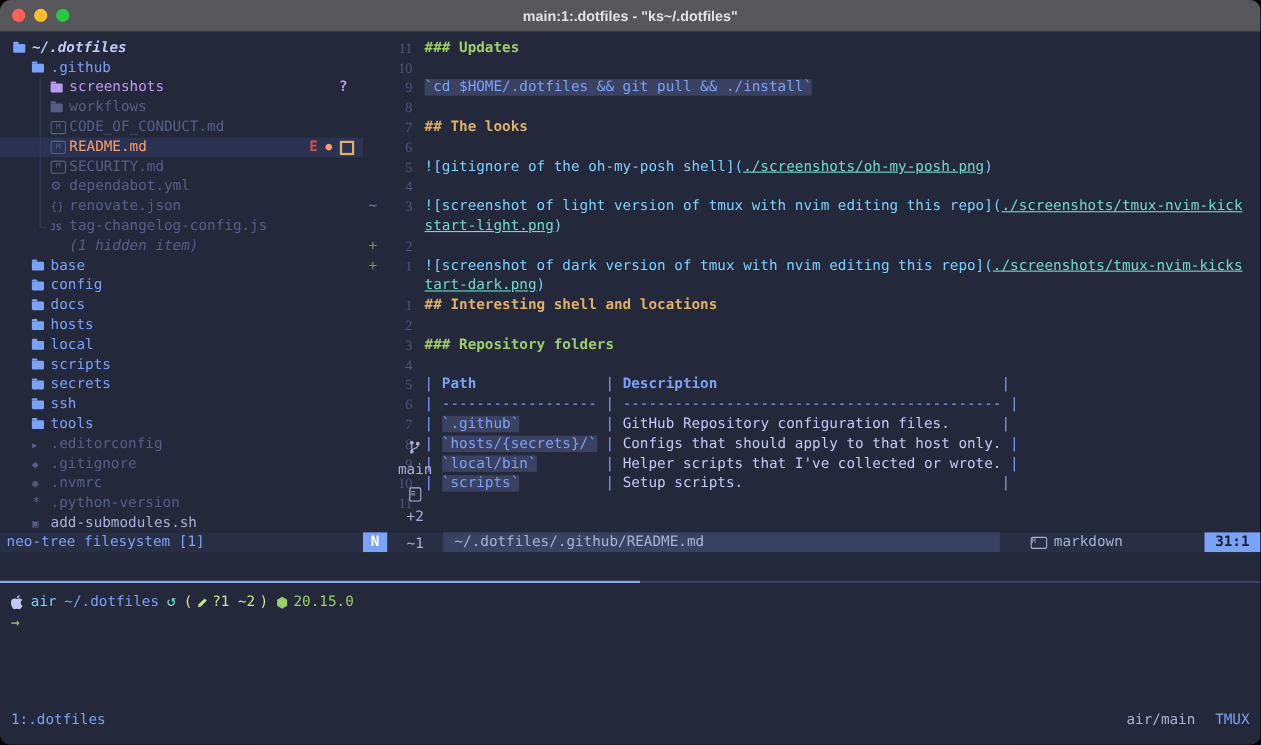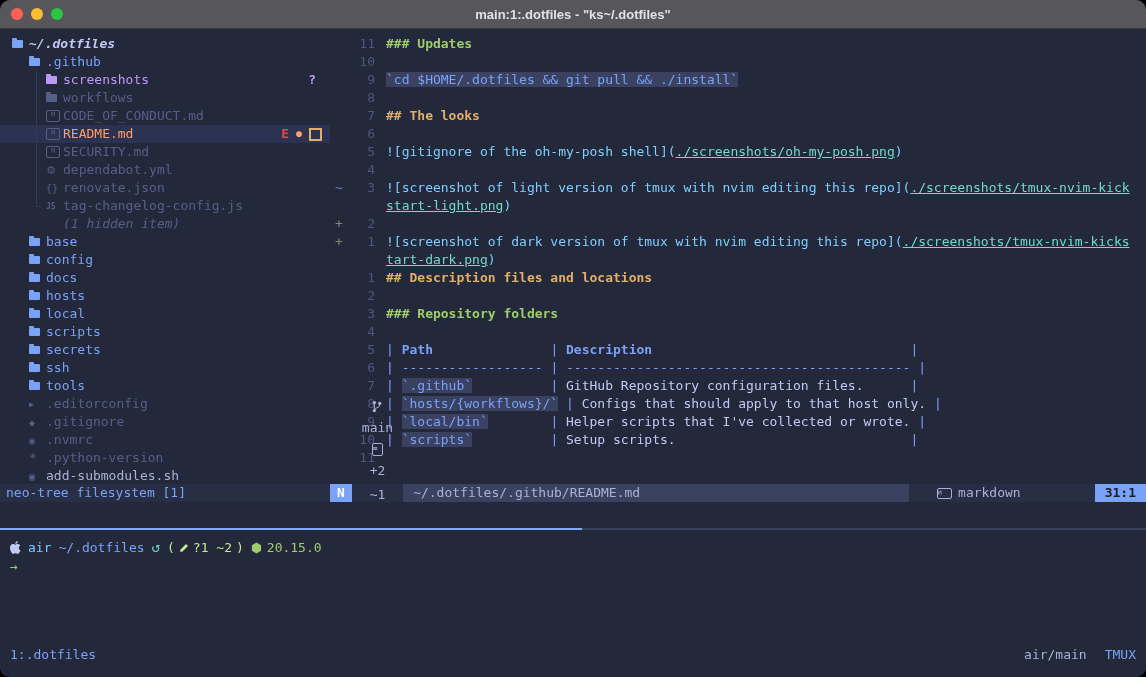--- a/index.html
+++ b/index.html
@@ -51,21 +51,21 @@
   .ic-star::before{content:"*";font-size:13px;}
   .ic-shell::before{content:"▣";font-size:10px;}
   .ic-none{width:11px;}
   .side-status{height:18px;flex:none;background:var(--seg_bg);color:var(--blue);padding-left:6px;}
   
   .editorcol{flex:1;display:flex;flex-direction:column;min-width:0;}
   .buffer{flex:1;padding-top:6px;overflow:hidden;}
   .eline{height:18px;display:flex;white-space:pre;}
   .esign{width:14px;flex:none;padding-left:5px;}
   .esign.add{color:#7d8a6e;} .esign.chg{color:#6e7fae;}
-  .elnum{width:26px;flex:none;text-align:right;color:var(--lnum);margin-right:11px;}
+  .elnum{width:26px;flex:none;text-align:right;color:var(--lnum);margin-right:11px;font-family:Liberation Serif, serif;}
   .eline.cur .elnum{color:var(--orange);font-weight:bold;}
   .etext{white-space:pre;}
   .sg-h2{color:var(--amber);font-weight:bold;}
   .sg-h3{color:var(--green);font-weight:bold;}
   .sg-code{color:var(--blue);background:var(--code_bg);}
   .sg-img{color:var(--cyan);}
   .sg-url{color:var(--teal);text-decoration:underline;}
   .sg-pipe{color:var(--blue);}
   .sg-dash{color:var(--blue);}
   .sg-th{color:var(--blue);font-weight:bold;}
@@ -130,28 +130,28 @@
           <div class="eline"><span class="esign"> </span><span class="elnum">8</span><span class="etext"></span></div>
           <div class="eline"><span class="esign"> </span><span class="elnum">7</span><span class="etext"><span class="sg-h2">## The looks</span></span></div>
           <div class="eline"><span class="esign"> </span><span class="elnum">6</span><span class="etext"></span></div>
           <div class="eline"><span class="esign"> </span><span class="elnum">5</span><span class="etext"><span class="sg-img">![gitignore of the oh-my-posh shell](</span><span class="sg-url">./screenshots/oh-my-posh.png</span><span class="sg-img">)</span></span></div>
           <div class="eline"><span class="esign"> </span><span class="elnum">4</span><span class="etext"></span></div>
           <div class="eline"><span class="esign chg">~</span><span class="elnum">3</span><span class="etext"><span class="sg-img">![screenshot of light version of tmux with nvim editing this repo](</span><span class="sg-url">./screenshots/tmux-nvim-kick</span></span></div>
           <div class="eline"><span class="esign"> </span><span class="elnum"></span><span class="etext"><span class="sg-url">start-light.png</span><span class="sg-img">)</span></span></div>
           <div class="eline"><span class="esign add">+</span><span class="elnum">2</span><span class="etext"></span></div>
           <div class="eline"><span class="esign add">+</span><span class="elnum">1</span><span class="etext"><span class="sg-img">![screenshot of dark version of tmux with nvim editing this repo](</span><span class="sg-url">./screenshots/tmux-nvim-kicks</span></span></div>
           <div class="eline"><span class="esign"> </span><span class="elnum"></span><span class="etext"><span class="sg-url">tart-dark.png</span><span class="sg-img">)</span></span></div>
-          <div class="eline"><span class="esign"> </span><span class="elnum">1</span><span class="etext"><span class="sg-h2">## Description files and locations</span></span></div>
+          <div class="eline"><span class="esign"> </span><span class="elnum">1</span><span class="etext"><span class="sg-h2">## Interesting shell and locations</span></span></div>
           <div class="eline"><span class="esign"> </span><span class="elnum">2</span><span class="etext"></span></div>
           <div class="eline"><span class="esign"> </span><span class="elnum">3</span><span class="etext"><span class="sg-h3">### Repository folders</span></span></div>
           <div class="eline"><span class="esign"> </span><span class="elnum">4</span><span class="etext"></span></div>
           <div class="eline"><span class="esign"> </span><span class="elnum">5</span><span class="etext"><span class="sg-pipe">| </span><span class="sg-th">Path</span><span class="sg-txt">               </span><span class="sg-pipe">| </span><span class="sg-th">Description</span><span class="sg-txt">                                 </span><span class="sg-pipe">|</span></span></div>
           <div class="eline"><span class="esign"> </span><span class="elnum">6</span><span class="etext"><span class="sg-pipe">| </span><span class="sg-dash">------------------</span><span class="sg-txt"> </span><span class="sg-pipe">| </span><span class="sg-dash">--------------------------------------------</span><span class="sg-pipe"> |</span></span></div>
           <div class="eline"><span class="esign"> </span><span class="elnum">7</span><span class="etext"><span class="sg-pipe">| </span><span class="sg-code">`.github`</span><span class="sg-txt">          </span><span class="sg-pipe">| </span><span class="sg-td">GitHub Repository configuration files.</span><span class="sg-txt">      </span><span class="sg-pipe">|</span></span></div>
-          <div class="eline"><span class="esign"> </span><span class="elnum">8</span><span class="etext"><span class="sg-pipe">| </span><span class="sg-code">`hosts/{workflows}/`</span><span class="sg-pipe"> | </span><span class="sg-td">Configs that should apply to that host only.</span><span class="sg-pipe"> |</span></span></div>
+          <div class="eline"><span class="esign"> </span><span class="elnum">8</span><span class="etext"><span class="sg-pipe">| </span><span class="sg-code">`hosts/{secrets}/`</span><span class="sg-pipe"> | </span><span class="sg-td">Configs that should apply to that host only.</span><span class="sg-pipe"> |</span></span></div>
           <div class="eline"><span class="esign"> </span><span class="elnum">9</span><span class="etext"><span class="sg-pipe">| </span><span class="sg-code">`local/bin`</span><span class="sg-txt">        </span><span class="sg-pipe">| </span><span class="sg-td">Helper scripts that I've collected or wrote.</span><span class="sg-pipe"> |</span></span></div>
           <div class="eline"><span class="esign"> </span><span class="elnum">10</span><span class="etext"><span class="sg-pipe">| </span><span class="sg-code">`scripts`</span><span class="sg-txt">          </span><span class="sg-pipe">| </span><span class="sg-td">Setup scripts.</span><span class="sg-txt">                              </span><span class="sg-pipe">|</span></span></div>
           <div class="eline"><span class="esign"> </span><span class="elnum">11</span><span class="etext"></span></div>
         </div>
       <div class="statusline">
         <span class="sl-mode">N</span>
         <span class="sl-git">
           <span class="slicon">
             <svg width="10" height="13" viewBox="0 0 10 13" fill="currentColor">
                 <circle cx="2.4" cy="2.6" r="1.7"></circle>

